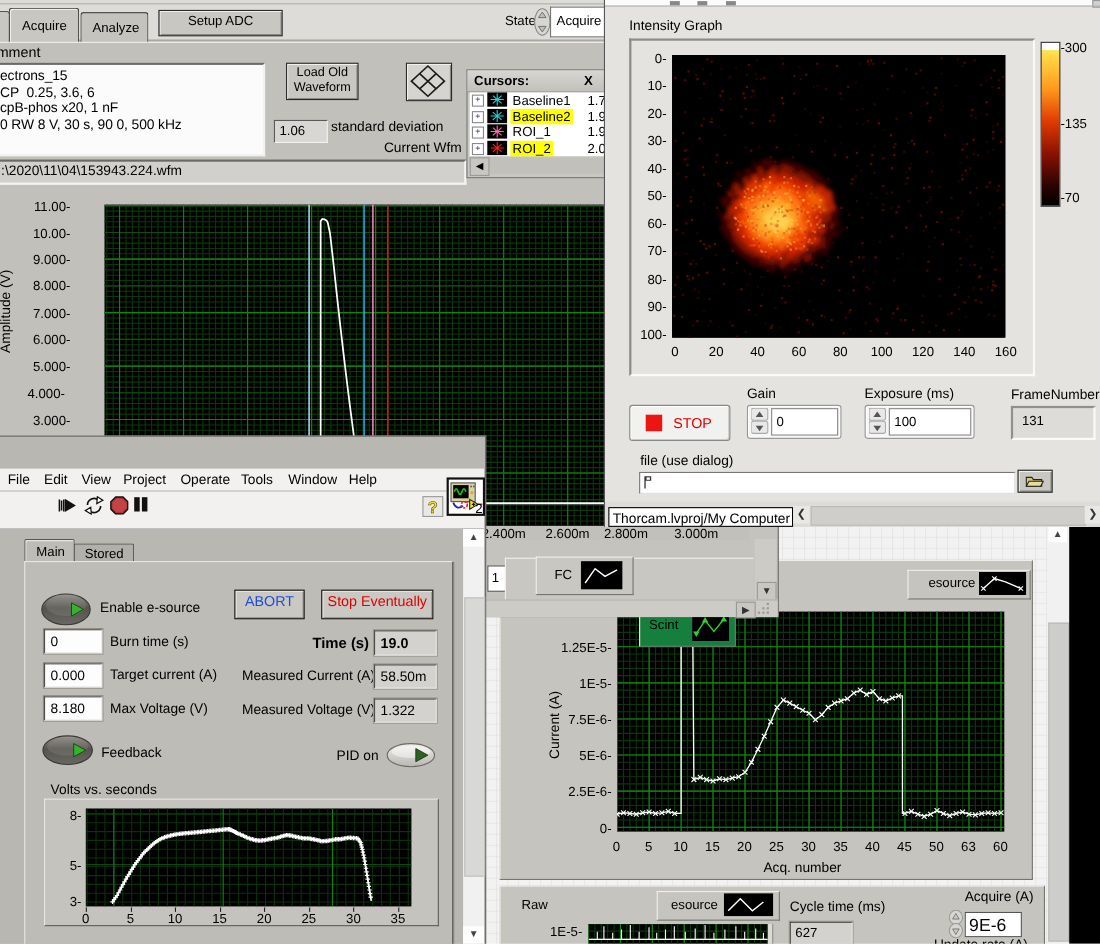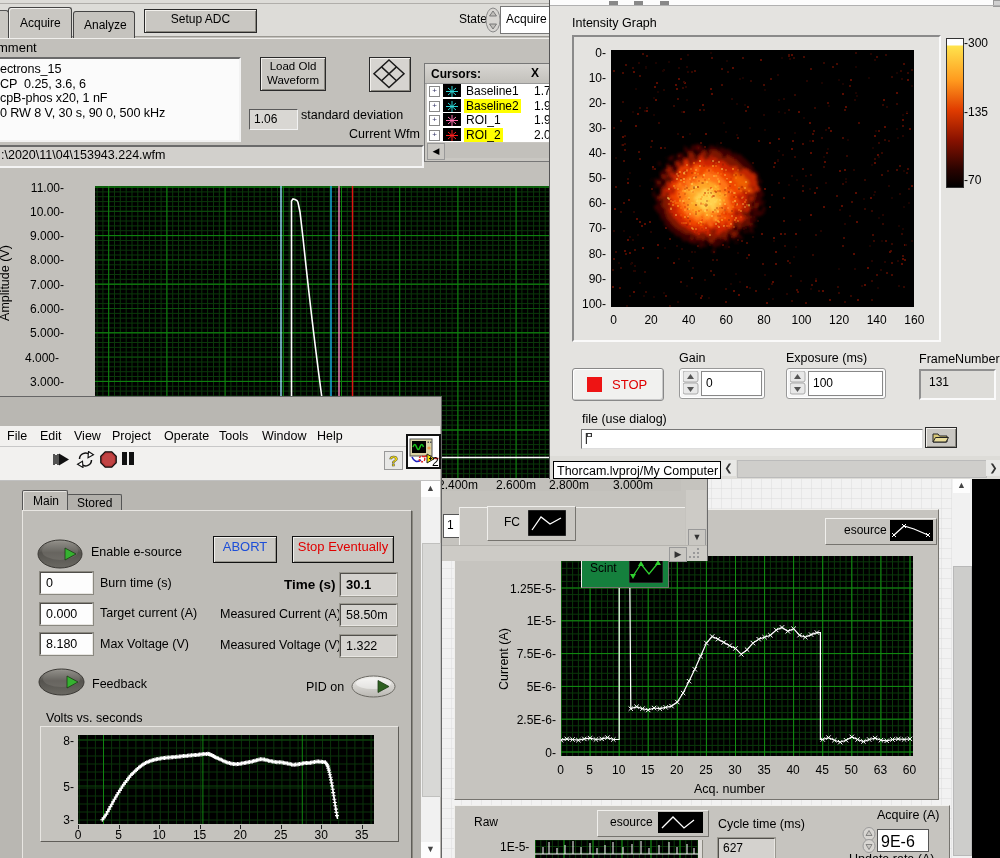--- a/index.html
+++ b/index.html
@@ -1745,21 +1745,21 @@
     </div>
 <div class="r" style="left:292px;top:139px;width:100px;height:25px;background:#cac8c3;border:1.5px solid #111;box-shadow:inset 1px 1px 0 #f0efec, inset -1px -1px 0 #9a9890;">
       <div style="text-align:center;font-size:13px;color:#e00000;margin-top:2px;">Stop Eventually</div>
     </div>
 <div class="r" style="left:40px;top:175px;width:51px;height:20px;background:#fdfdfd;border:1px solid;border-color:#504e4a #e8e6e2 #e8e6e2 #504e4a;box-shadow:0 0 0 1px #8a8880;">
       <div class="lbl" style="margin:3px 0 0 5px;font-size:12.5px;">0</div>
     </div>
 <div class="r lbl" style="left:100px;top:179px;font-size:12.5px;">Burn time (s)</div>
 <div class="r" style="left:284px;top:180px;font-size:13.5px;font-weight:bold;">Time (s)</div>
 <div class="r" style="left:340px;top:176px;width:55px;height:21px;background:#d4d2ce;border:1px solid;border-color:#504e4a #e8e6e2 #e8e6e2 #504e4a;box-shadow:0 0 0 1px #9a9890;">
-      <div class="lbl" style="margin:3px 0 0 5px;font-size:13px;"><b>30.1</b></div>
+      <div class="lbl" style="margin:3px 0 0 5px;font-size:13px;"><b>19.0</b></div>
     </div>
 <div class="r" style="left:40px;top:206px;width:51px;height:20px;background:#fdfdfd;border:1px solid;border-color:#504e4a #e8e6e2 #e8e6e2 #504e4a;box-shadow:0 0 0 1px #8a8880;">
       <div class="lbl" style="margin:3px 0 0 5px;font-size:12.5px;">0.000</div>
     </div>
 <div class="r lbl" style="left:100px;top:209px;font-size:12.5px;">Target current (A)</div>
 <div class="r lbl" style="left:220px;top:210px;font-size:12.5px;">Measured Current (A)</div>
 <div class="r" style="left:340px;top:207px;width:55px;height:20px;background:#d4d2ce;border:1px solid;border-color:#504e4a #e8e6e2 #e8e6e2 #504e4a;box-shadow:0 0 0 1px #9a9890;">
       <div class="lbl" style="margin:3px 0 0 5px;font-size:12.5px;">58.50m</div>
     </div>
 <div class="r" style="left:40px;top:236px;width:51px;height:20px;background:#fdfdfd;border:1px solid;border-color:#504e4a #e8e6e2 #e8e6e2 #504e4a;box-shadow:0 0 0 1px #8a8880;">

